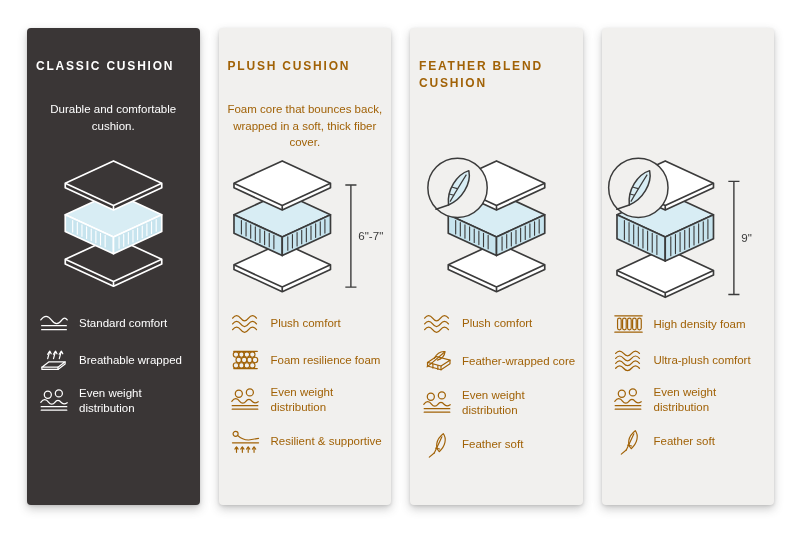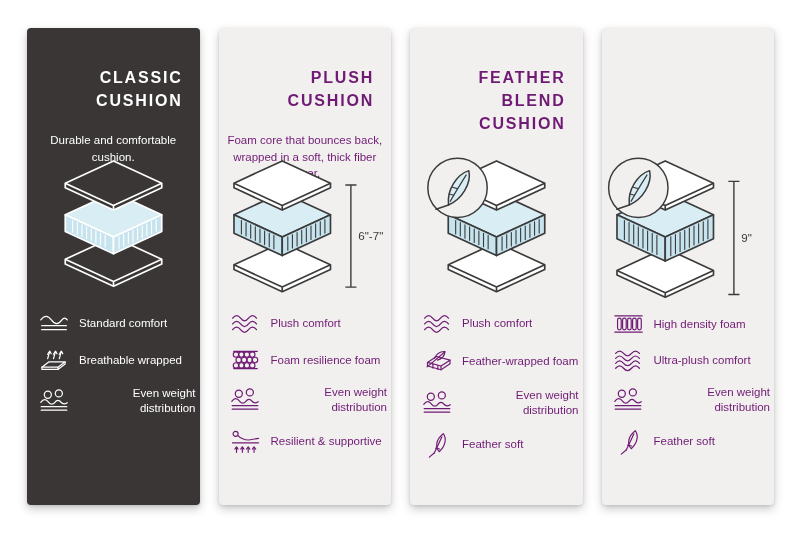--- a/index.html
+++ b/index.html
@@ -1,28 +1,28 @@
 <!DOCTYPE html>
 <html><head>
 <meta charset="utf-8">
 <style>
   html,body{margin:0;padding:0;background:#ffffff;}
   .page{width:800px;height:534px;position:relative;overflow:hidden;background:#ffffff;
         font-family:"Liberation Sans","DejaVu Sans",sans-serif;}
   .cards-row{position:absolute;left:27px;top:28px;right:26px;bottom:29px;display:flex;gap:19px;}
   .card{flex:1;border-radius:4px;box-shadow:0 4px 10px rgba(70,70,70,.28),0 1px 3px rgba(0,0,0,.12);
         display:flex;flex-direction:column;box-sizing:border-box;}
-  .card.light{background:#f1f0ee;color:#701a75;}
+  .card.light{background:#f1f0ee;color:#a16207;}
   .card.dark{background:#3a3636;color:#ffffff;}
   .card-header{box-sizing:border-box;height:126px;padding:26px 5px 0;}
-  .card-title{margin:12px;text-align:right;font-size:16px;font-weight:bold;letter-spacing:1.8px;
+  .card-title{margin:4px;text-align:left;font-size:12px;font-weight:bold;letter-spacing:1.8px;
               line-height:1.45;text-transform:uppercase;}
-  .card-desc{margin:20px 3px 0;text-align:center;font-size:11.5px;line-height:1.42;}
+  .card-desc{margin:26px 3px 0;text-align:center;font-size:11.5px;line-height:1.42;}
   .diagram{height:152px;display:flex;align-items:center;justify-content:center;}
-  .features{margin:0;padding:6px 2px 0 10px;list-style:none;display:flex;flex-direction:column;gap:13px;text-align:right;}
+  .features{margin:0;padding:6px 2px 0 10px;list-style:none;display:flex;flex-direction:column;gap:13px;}
   .feature{display:flex;align-items:center;gap:9px;}
   .ficon{width:33px;min-width:33px;display:flex;align-items:center;justify-content:center;}
   .flabel{font-size:11.5px;line-height:1.3;padding-right:2px;}
 </style>
 </head>
 <body>
 
 <div class="page">
   <div class="cards-row" id="cards-row">
       <section class="card dark">
@@ -228,21 +228,21 @@
                   <path d="M7 16v4l15 4.2V20"></path>
                   <path d="M32 13.5v4l-10 6.7"></path>
                   <path d="M13 18.2v4.1"></path>
                   <path d="M18.5 19.6v4.2"></path>
                   <path d="M14.5 11.5C17.5 6 22 3.5 26.5 4c-.5 4.5-3.5 8-8.5 9.5"></path>
                   <path d="M26 4.5L12 16.5"></path>
                   <path d="M12 16.5l-5.5 4.5"></path>
                 </g>
               </svg>
             </span>
-            <span class="flabel">Feather-wrapped foam</span>
+            <span class="flabel">Feather-wrapped core</span>
           </li>
           <li class="feature">
             <span class="ficon">
               <svg viewBox="0 0 34 28" width="30" height="25">
                 <g fill="none" stroke="currentColor" stroke-width="1.4" stroke-linecap="round">
                   <circle cx="10" cy="7.5" r="4"></circle>
                   <circle cx="22.5" cy="6" r="4"></circle>
                   <path d="M2 16c3-4 6-4 9 0 2 2.7 5 2.7 7 0s5-2.7 7 0c2 2.4 4.5 2 7 .5"></path>
                   <path d="M2.5 21h29"></path>
                   <path d="M2.5 25h29"></path>

